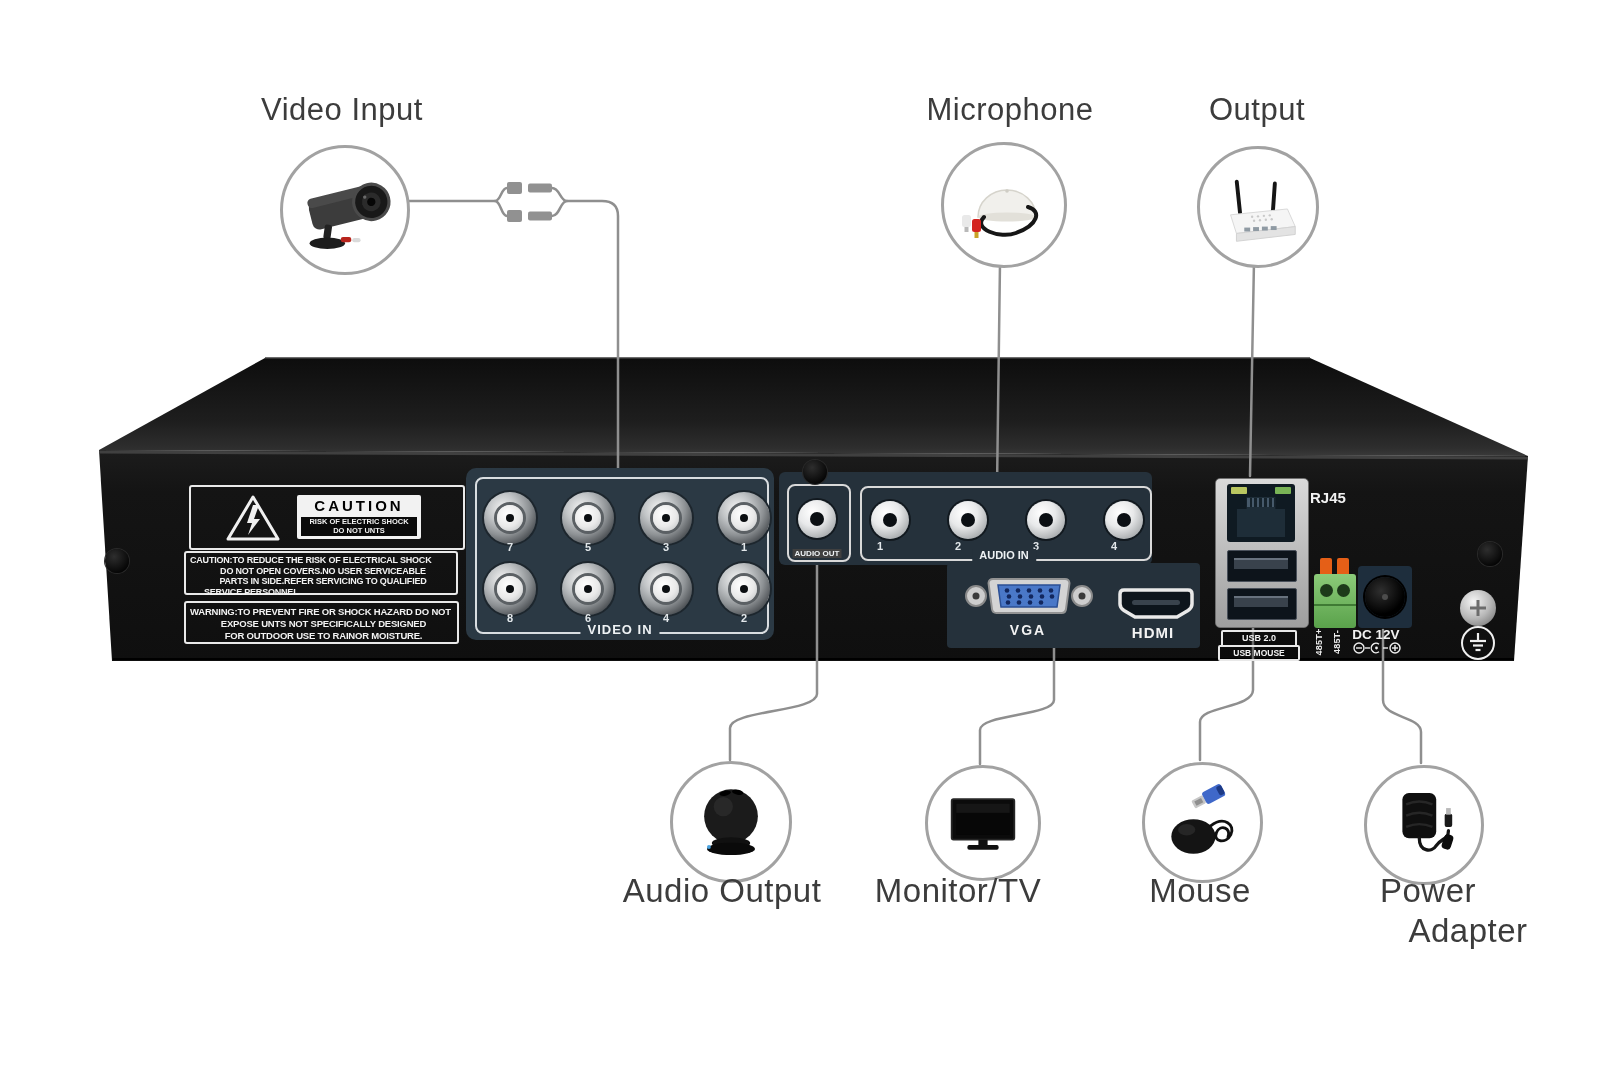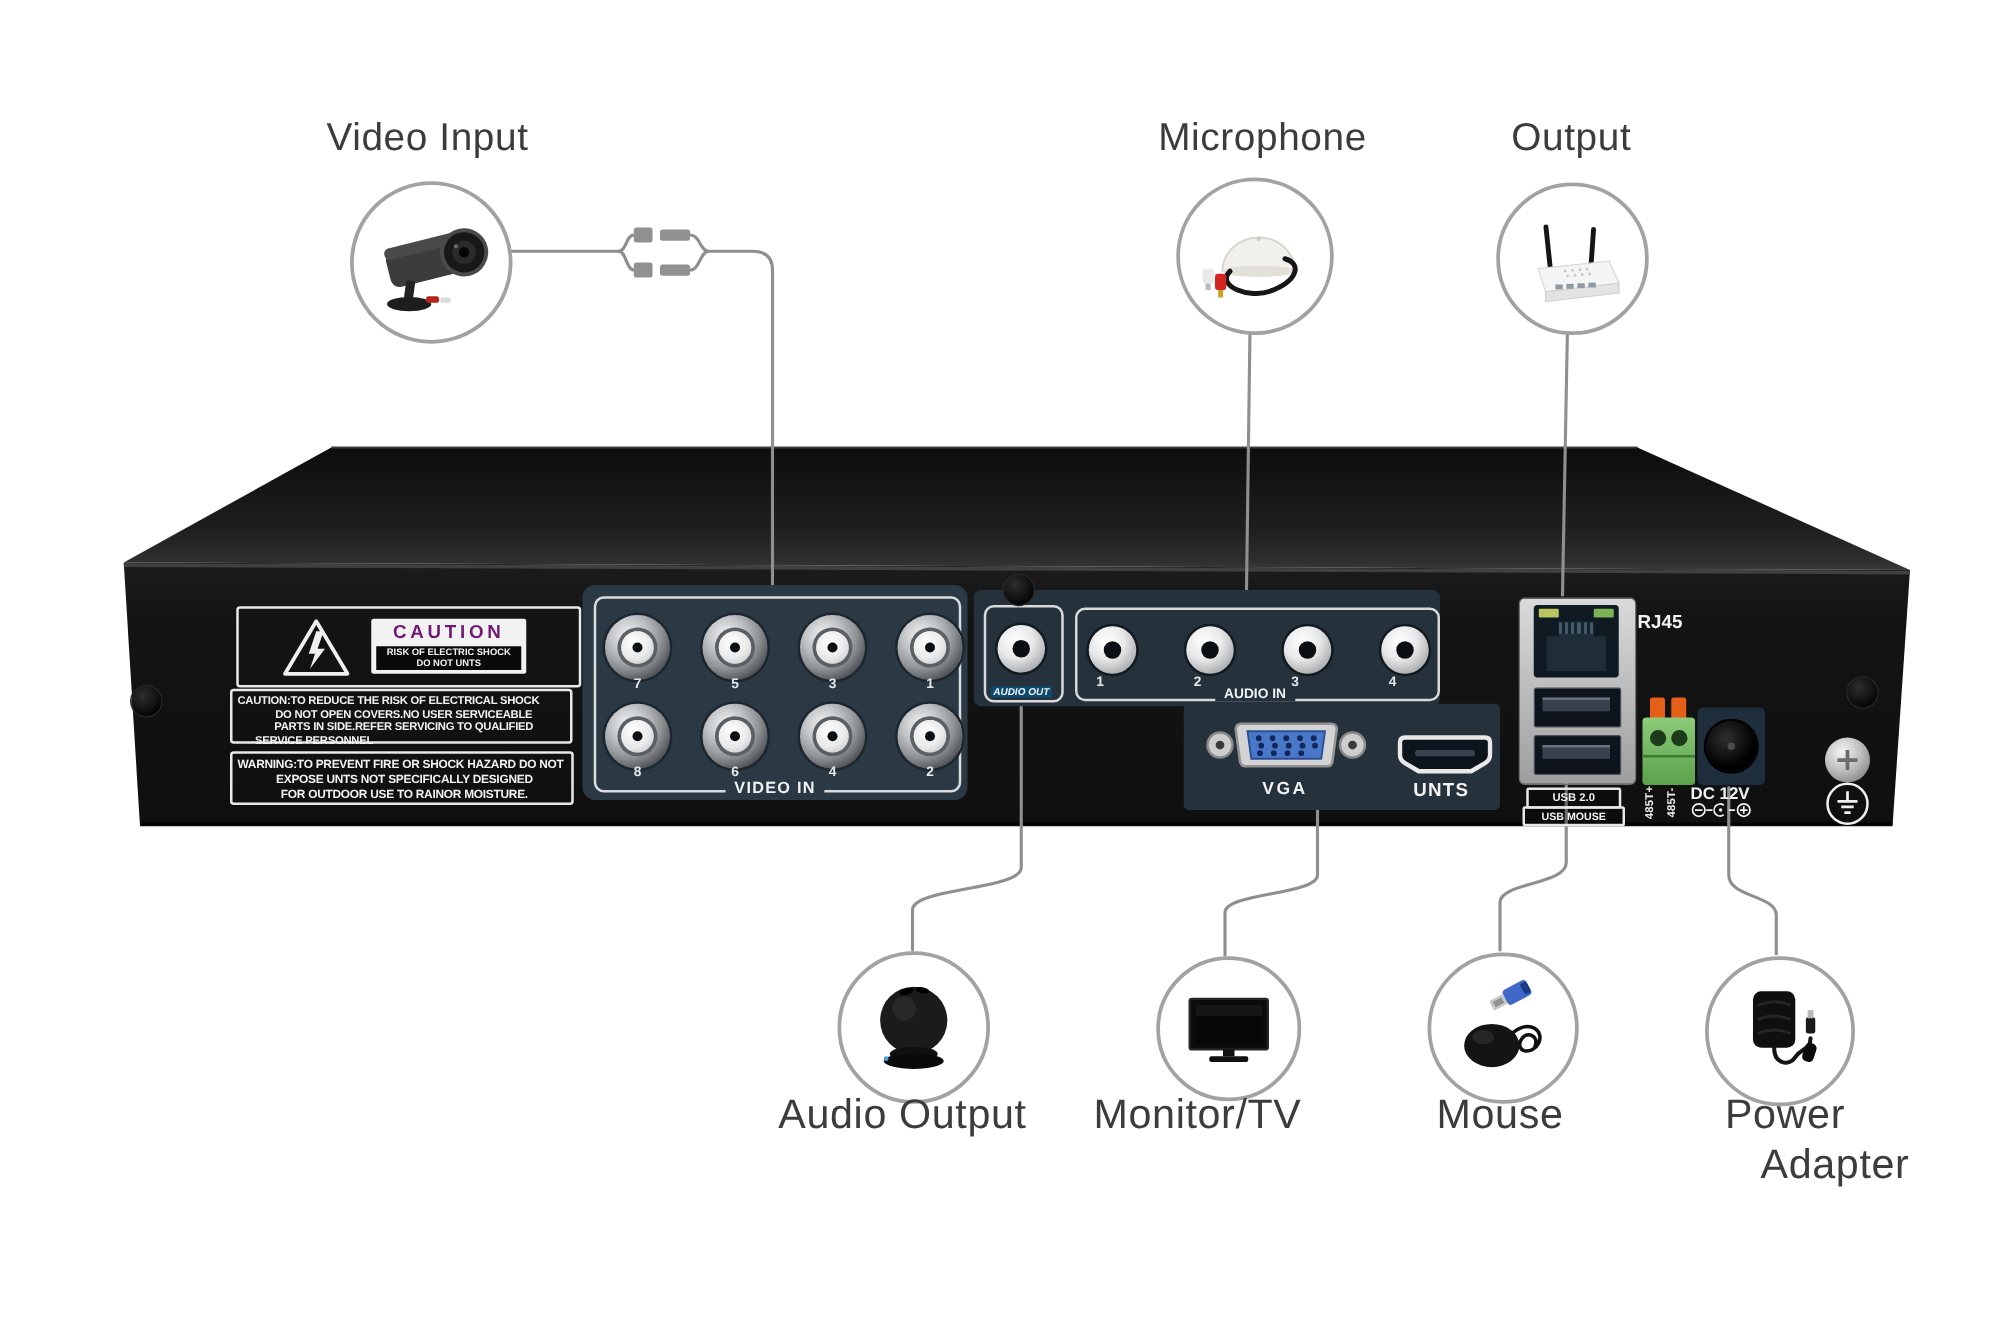--- a/index.html
+++ b/index.html
@@ -160,21 +160,21 @@
       </g>
     </svg>
   </div>
 
   <div class="sticker" style="left:189px;top:485px;width:272px;height:61px;">
     <svg class="abs" style="left:34px;top:6px;" width="56" height="50" viewBox="0 0 56 50">
       <polygon points="28,4 53,46 3,46" fill="none" stroke="#f0f0f0" stroke-width="3" stroke-linejoin="round"></polygon>
       <polygon points="28,12 22,30 27,30 23,42 35,26 29,26 34,12" fill="#f0f0f0"></polygon>
     </svg>
     <div class="abs" style="left:106px;top:8px;width:124px;height:44px;background:#f2f2f2;border-radius:2px;">
-      <div style="color:#701a75;font-weight:bold;font-size:15px;letter-spacing:3px;text-align:center;line-height:21px;">CAUTION</div>
+      <div style="color:#000000;font-weight:bold;font-size:15px;letter-spacing:3px;text-align:center;line-height:21px;">CAUTION</div>
       <div class="abs" style="left:4px;top:22px;width:116px;height:19px;background:#0a0a0a;text-align:center;">
         <div style="font-size:7.5px;font-weight:bold;line-height:9.5px;letter-spacing:0;">RISK OF ELECTRIC SHOCK</div>
         <div style="font-size:7.5px;font-weight:bold;line-height:8px;">DO NOT UNTS</div>
       </div>
     </div>
   </div>
   <div class="sticker" style="left:184px;top:551px;width:274px;height:44px;padding:2px 0 0 4px;box-sizing:border-box;">
     <div class="ln">CAUTION:TO REDUCE THE RISK OF ELECTRICAL SHOCK</div>
     <div class="ln" style="text-align:center;">DO NOT OPEN COVERS.NO USER SERVICEABLE</div>
     <div class="ln" style="text-align:center;">PARTS IN SIDE.REFER SERVICING TO QUALIFIED</div>
@@ -230,21 +230,21 @@
   <div class="port-num" style="left:656px;top:612px;">4</div>
   <div class="port-num" style="left:734px;top:612px;">2</div>
   <div class="panel-caption" style="left:620px;top:622px;font-size:13px;letter-spacing:1px;background:#2b3944;">VIDEO IN</div>
 
   <div class="panel-el slate" style="left:779px;top:472px;width:373px;height:93px;"></div>
 
   <div class="panel-el" style="left:787px;top:484px;width:60px;height:74px;border:2px solid #d9d9d9;border-radius:8px;z-index:2;"></div>
   <div class="rca panel-el" style="left:798px;top:500px;">
       <div class="hole"></div>
     </div>
-  <div class="panel-caption" style="left:817px;top:549px;font-size:8px;background:#0c4a6e;padding:0 2px;font-style:italic;">AUDIO OUT</div>
+  <div class="panel-caption" style="left:817px;top:549px;font-size:8px;background:#404040;padding:0 2px;">AUDIO OUT</div>
 
   <div class="panel-el" style="left:860px;top:486px;width:288px;height:71px;border:2px solid #d9d9d9;border-radius:8px;z-index:2;"></div>
   <div class="rca panel-el" style="left:871px;top:501px;">
       <div class="hole"></div>
     </div>
   <div class="rca panel-el" style="left:949px;top:501px;">
       <div class="hole"></div>
     </div>
   <div class="rca panel-el" style="left:1027px;top:501px;">
       <div class="hole"></div>
@@ -285,21 +285,21 @@
       </g>
     </svg>
   </div>
   <div class="white-port-label" style="left:1028px;top:622px;transform:translateX(-50%);font-size:14px;letter-spacing:2px;text-align:right;">VGA</div>
   <div class="panel-el" style="left:1116px;top:586px;z-index:2;">
     <svg width="80" height="36" viewBox="0 0 80 36">
       <path d="M 8 4 H 72 Q 76 4 76 8 L 76 18 Q 76 22 72 24.5 L 61 31 H 19 L 8 24.5 Q 4 22 4 18 L 4 8 Q 4 4 8 4 Z" fill="#0d151c" stroke="#e9e9e9" stroke-width="3.5"></path>
       <rect x="16" y="14" width="48" height="5" rx="2.5" fill="#39434d"></rect>
     </svg>
   </div>
-  <div class="white-port-label" style="left:1153px;top:624px;transform:translateX(-50%);font-size:15px;font-weight:900;letter-spacing:1px;">UNTS</div>
+  <div class="white-port-label" style="left:1153px;top:624px;transform:translateX(-50%);font-size:15px;font-weight:900;letter-spacing:1px;">HDMI</div>
 
   <div class="panel-el" style="left:1215px;top:478px;width:92px;height:148px;background:linear-gradient(180deg,#dadada,#9e9e9e);border:1px solid #6f6f6f;border-radius:5px;z-index:2;"></div>
   <div class="panel-el" style="left:1227px;top:484px;width:68px;height:58px;background:#0f1a22;border-radius:3px;z-index:3;">
     <div class="abs" style="left:4px;top:3px;width:16px;height:7px;background:#b9c660;border-radius:1px;"></div>
     <div class="abs" style="left:48px;top:3px;width:16px;height:7px;background:#79b356;border-radius:1px;"></div>
     <div class="abs" style="left:10px;top:13px;width:48px;height:40px;background:#1e2d38;clip-path:polygon(0 30%,20% 30%,20% 0,80% 0,80% 30%,100% 30%,100% 100%,0 100%);">
       <div class="abs" style="left:10px;top:1px;width:28px;height:9px;background:repeating-linear-gradient(90deg,#46596a 0 2.5px,#16232c 2.5px 5px);"></div>
     </div>
   </div>
   <div class="panel-el" style="left:1227px;top:550px;width:68px;height:30px;background:#0d141b;border:1px solid #49505a;border-radius:2px;z-index:3;">

